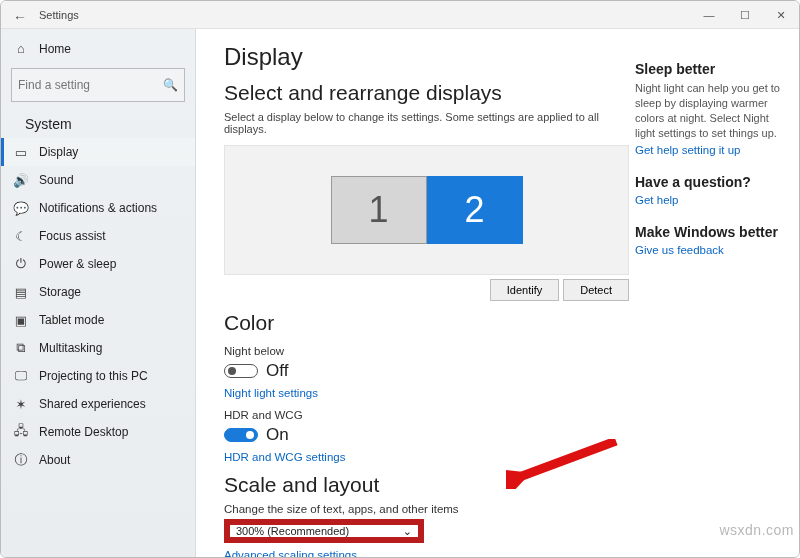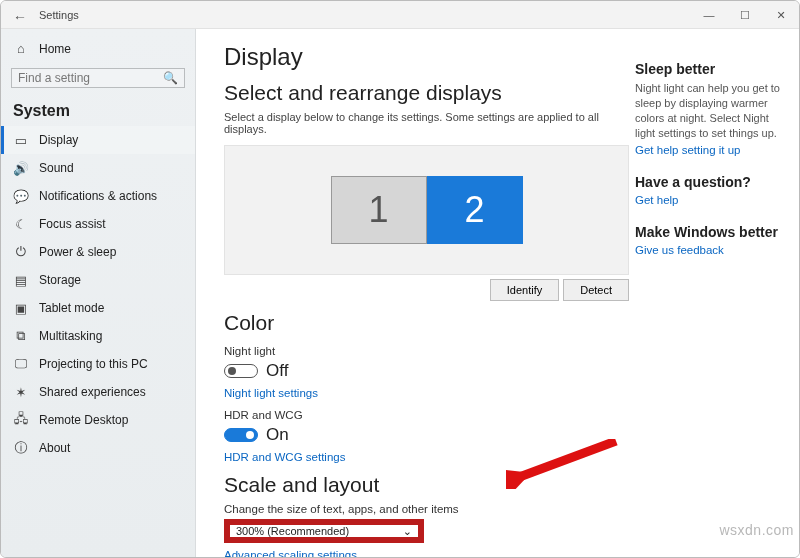--- a/index.html
+++ b/index.html
@@ -50,28 +50,28 @@
   .side-home, .side-item {
     display: flex; align-items: center; gap: 10px;
     padding: 6px 12px; color: #222;
   }
   .side-item { height: 28px; }
   .side-item.active { border-left: 3px solid #1a6fd1; background: rgba(255,255,255,0.25); padding-left: 9px; }
   .side-icon { width: 16px; text-align: center; color: #444; font-size: 13px; }
   .searchbox {
     margin: 6px 10px 10px 10px;
     border: 1px solid #b9bcbe;
-    height: 20px;
+    height: 34px;
     display: flex; align-items: center;
     padding: 0 6px;
     background: #f1f3f5;
     color: #777; font-size: 12px;
   }
   .searchbox .sicon { margin-left: auto; font-size: 12px; color: #666; }
-  .side-heading { padding: 4px 12px 6px 12px; font-size: 16px; font-weight: 700; color: #222; }
+  .side-heading { padding: 4px 12px 6px 24px; font-size: 14px; font-weight: 400; color: #222; }
   
   .main {
     flex: 1; display: flex; min-width: 0;
     background: #fff;
   }
   .content {
     flex: 1; padding: 14px 20px 0 28px; overflow: hidden;
     position: relative;
   }
   h1 { font-weight: 300; font-size: 24px; margin-bottom: 10px; }
@@ -227,21 +227,21 @@
             <div class="monitor m2">2</div>
           </div>
         </div>
         <div class="display-btns">
           <button class="btn">Identify</button>
           <button class="btn">Detect</button>
         </div>
 
         <h2>Color</h2>
 
-        <div class="label">Night light</div>
+        <div class="label">Night below</div>
         <div class="toggle-row">
           <div class="toggle">
               <div class="knob"></div>
             </div>
           <span class="toggle-label">Off</span>
         </div>
         <a class="link">Night light settings</a>
 
         <div class="label">HDR and WCG</div>
         <div class="toggle-row">

